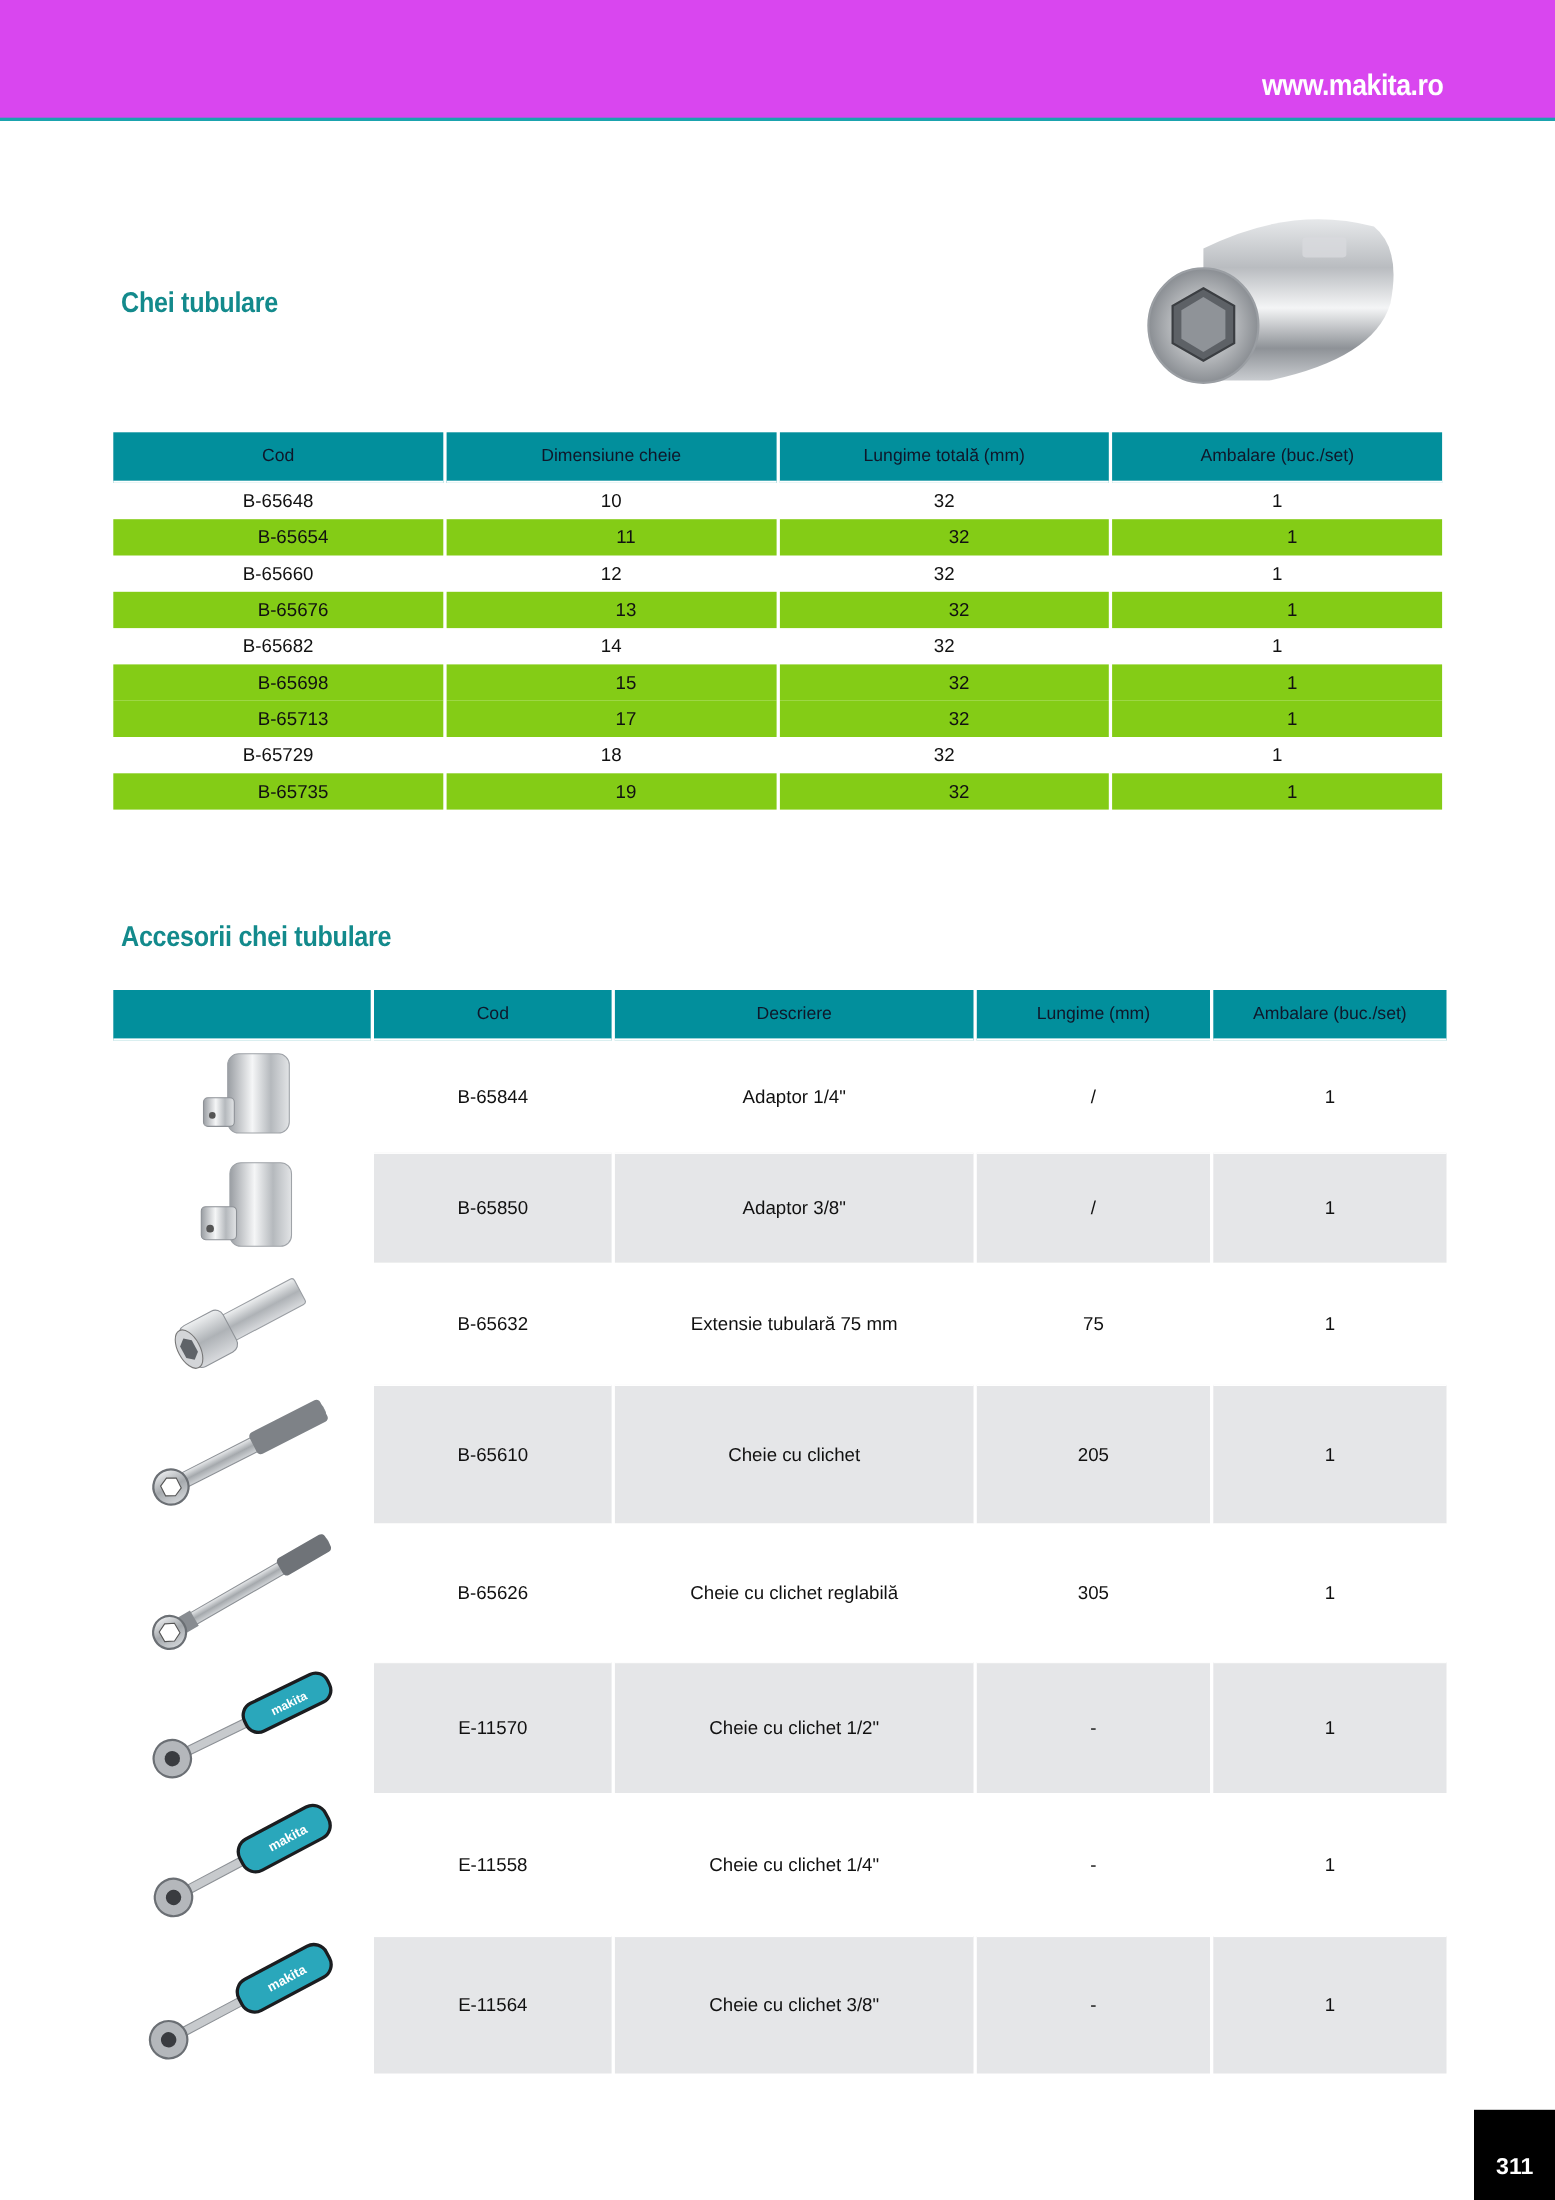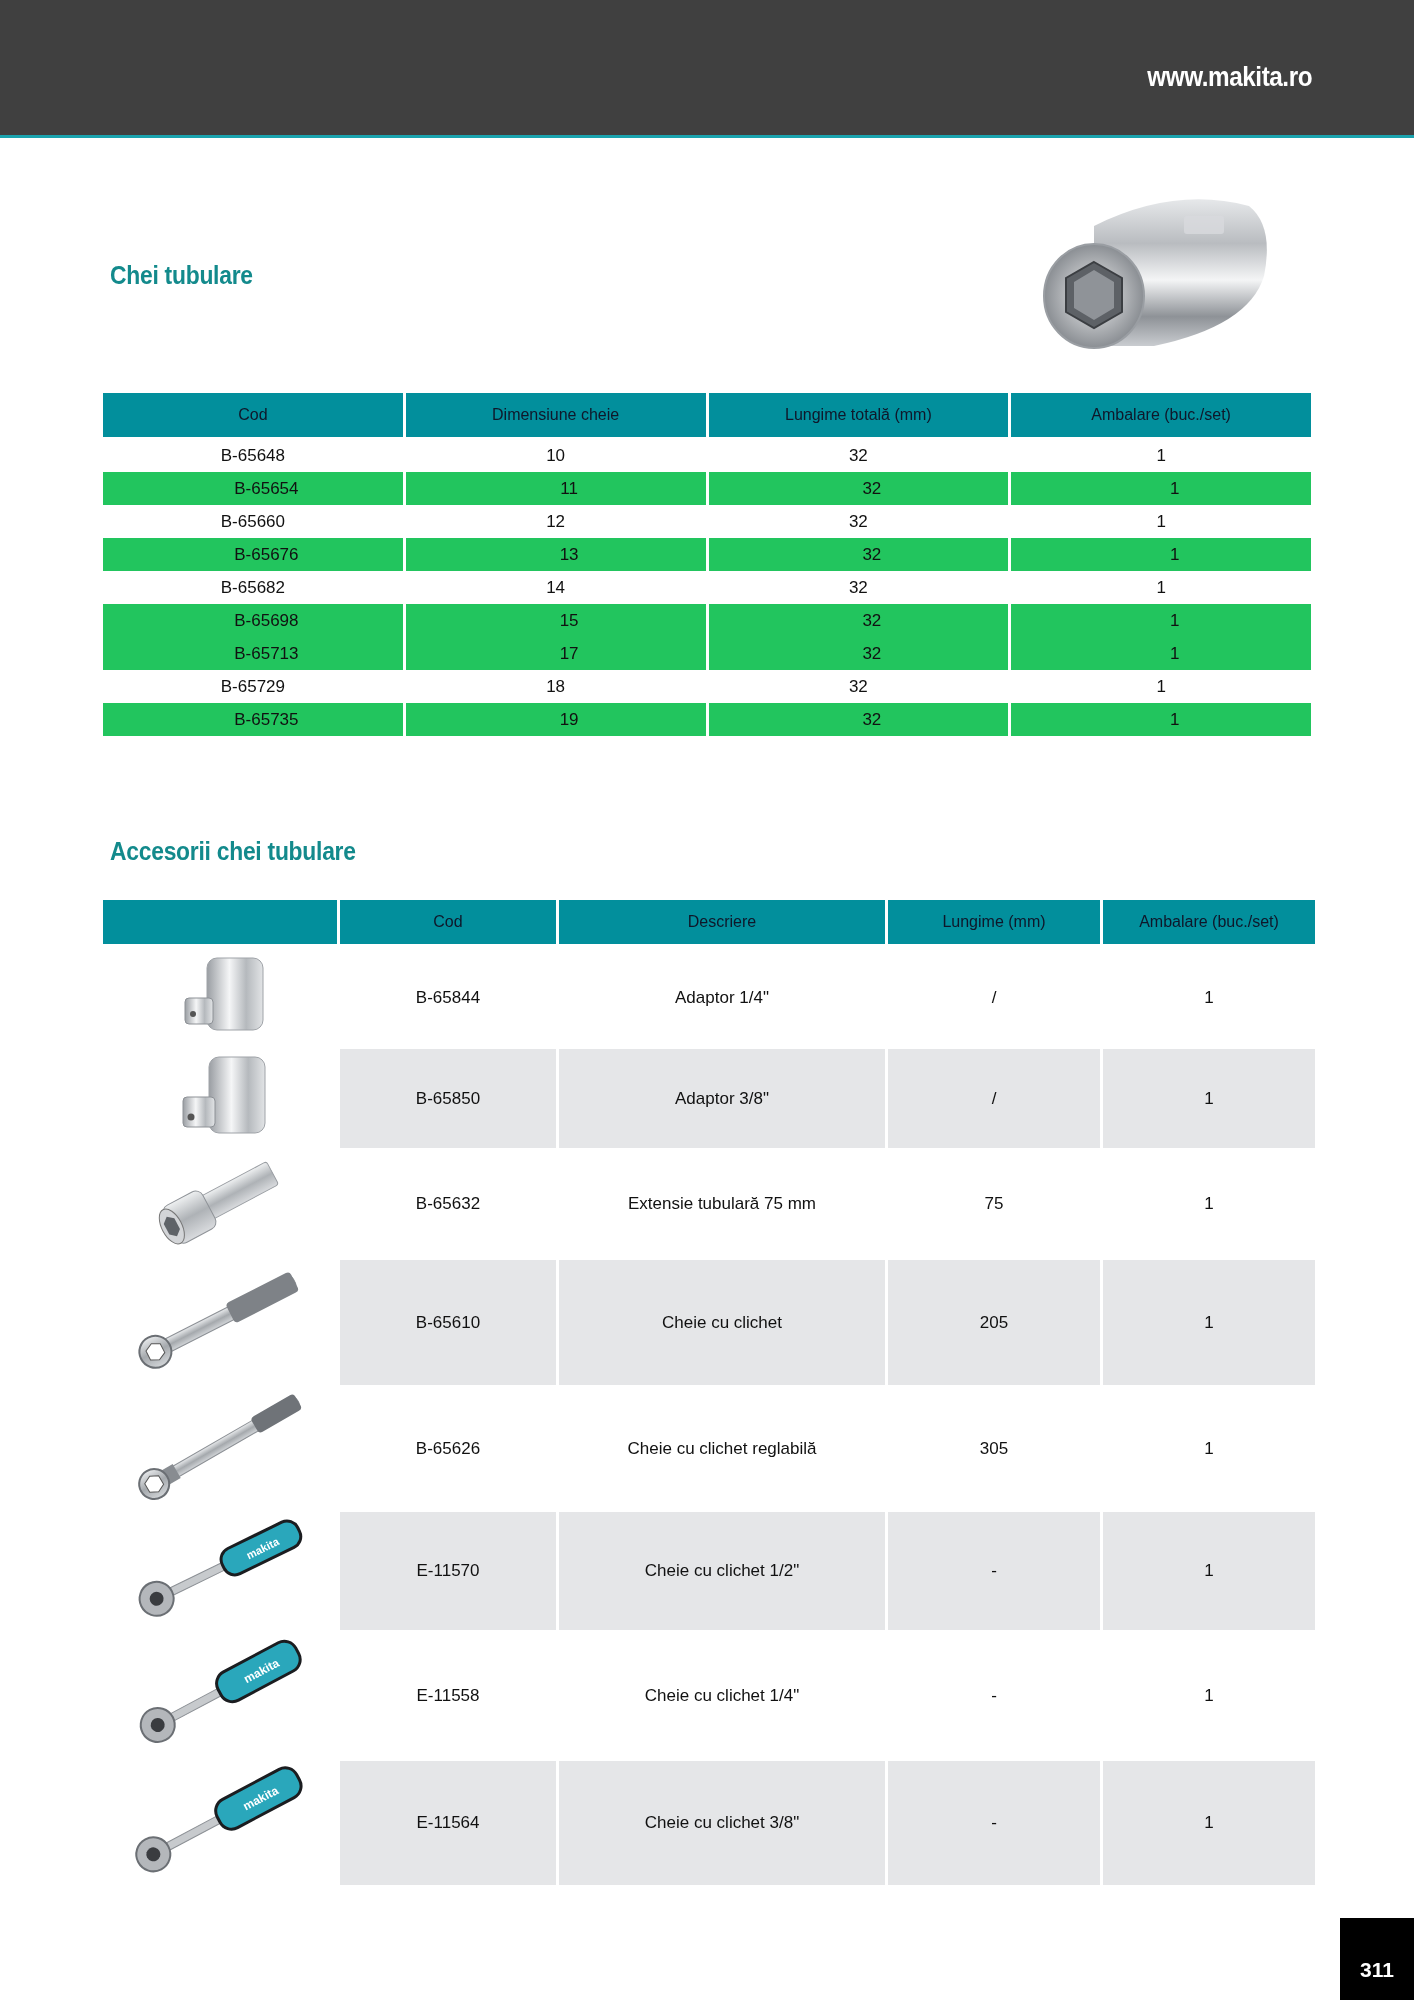--- a/index.html
+++ b/index.html
@@ -1,21 +1,21 @@
 <!DOCTYPE html>
 <html><head>
   <meta charset="utf-8">
   <style>
     * { box-sizing: border-box; margin: 0; padding: 0; }
     html, body { width: 1414px; height: 2000px; background: #ffffff; overflow: hidden; }
     body { position: relative; font-family: "Liberation Sans", sans-serif; color: #111; }
 
     .top-bar {
-      position: absolute; left: 0; top: 0; width: 1414px; height: 138px;
-      background: #404040; border-bottom: 3px solid #1aa3ae;
+      position: absolute; left: 0; top: 0; width: 1414px; height: 110px;
+      background: #d946ef; border-bottom: 3px solid #1aa3ae;
     }
     .site-url {
       position: absolute; right: 102px; top: 62px;
       font-family: "Liberation Sans", sans-serif; font-weight: bold;
       font-size: 27px; color: #ffffff; letter-spacing: -0.5px;
       transform: scaleX(0.9); transform-origin: right center;
     }
 
     .section-title {
       position: absolute; left: 110px;
@@ -41,21 +41,21 @@
       font-size: 16px; text-align: center; vertical-align: middle;
       border-bottom: 2px solid #ffffff;
     }
     #table1 th { height: 46px; }
     #table2 th { height: 46px; }
 
     table.spec td {
       text-align: center; vertical-align: middle; font-size: 17px; color: #111;
     }
     #table1 td { height: 33px; border-bottom: 0; }
-    #table1 tr.alt td { background: #22c55e; padding-left: 27px; }
+    #table1 tr.alt td { background: #84cc16; padding-left: 27px; }
     #table1 tr td { border-top: 0; }
 
     #table2 tr.alt td.data { background: #e5e6e8; }
     #table2 td.img-cell { background: transparent; padding: 0; }
     #table2 td { border-top: 1px solid #ffffff; }
 
     .page-badge {
       position: absolute; left: 1340px; top: 1918px; width: 74px; height: 82px;
       background: #000000; color: #ffffff; font-weight: bold; font-size: 21px;
       text-align: center; padding-top: 40px;

